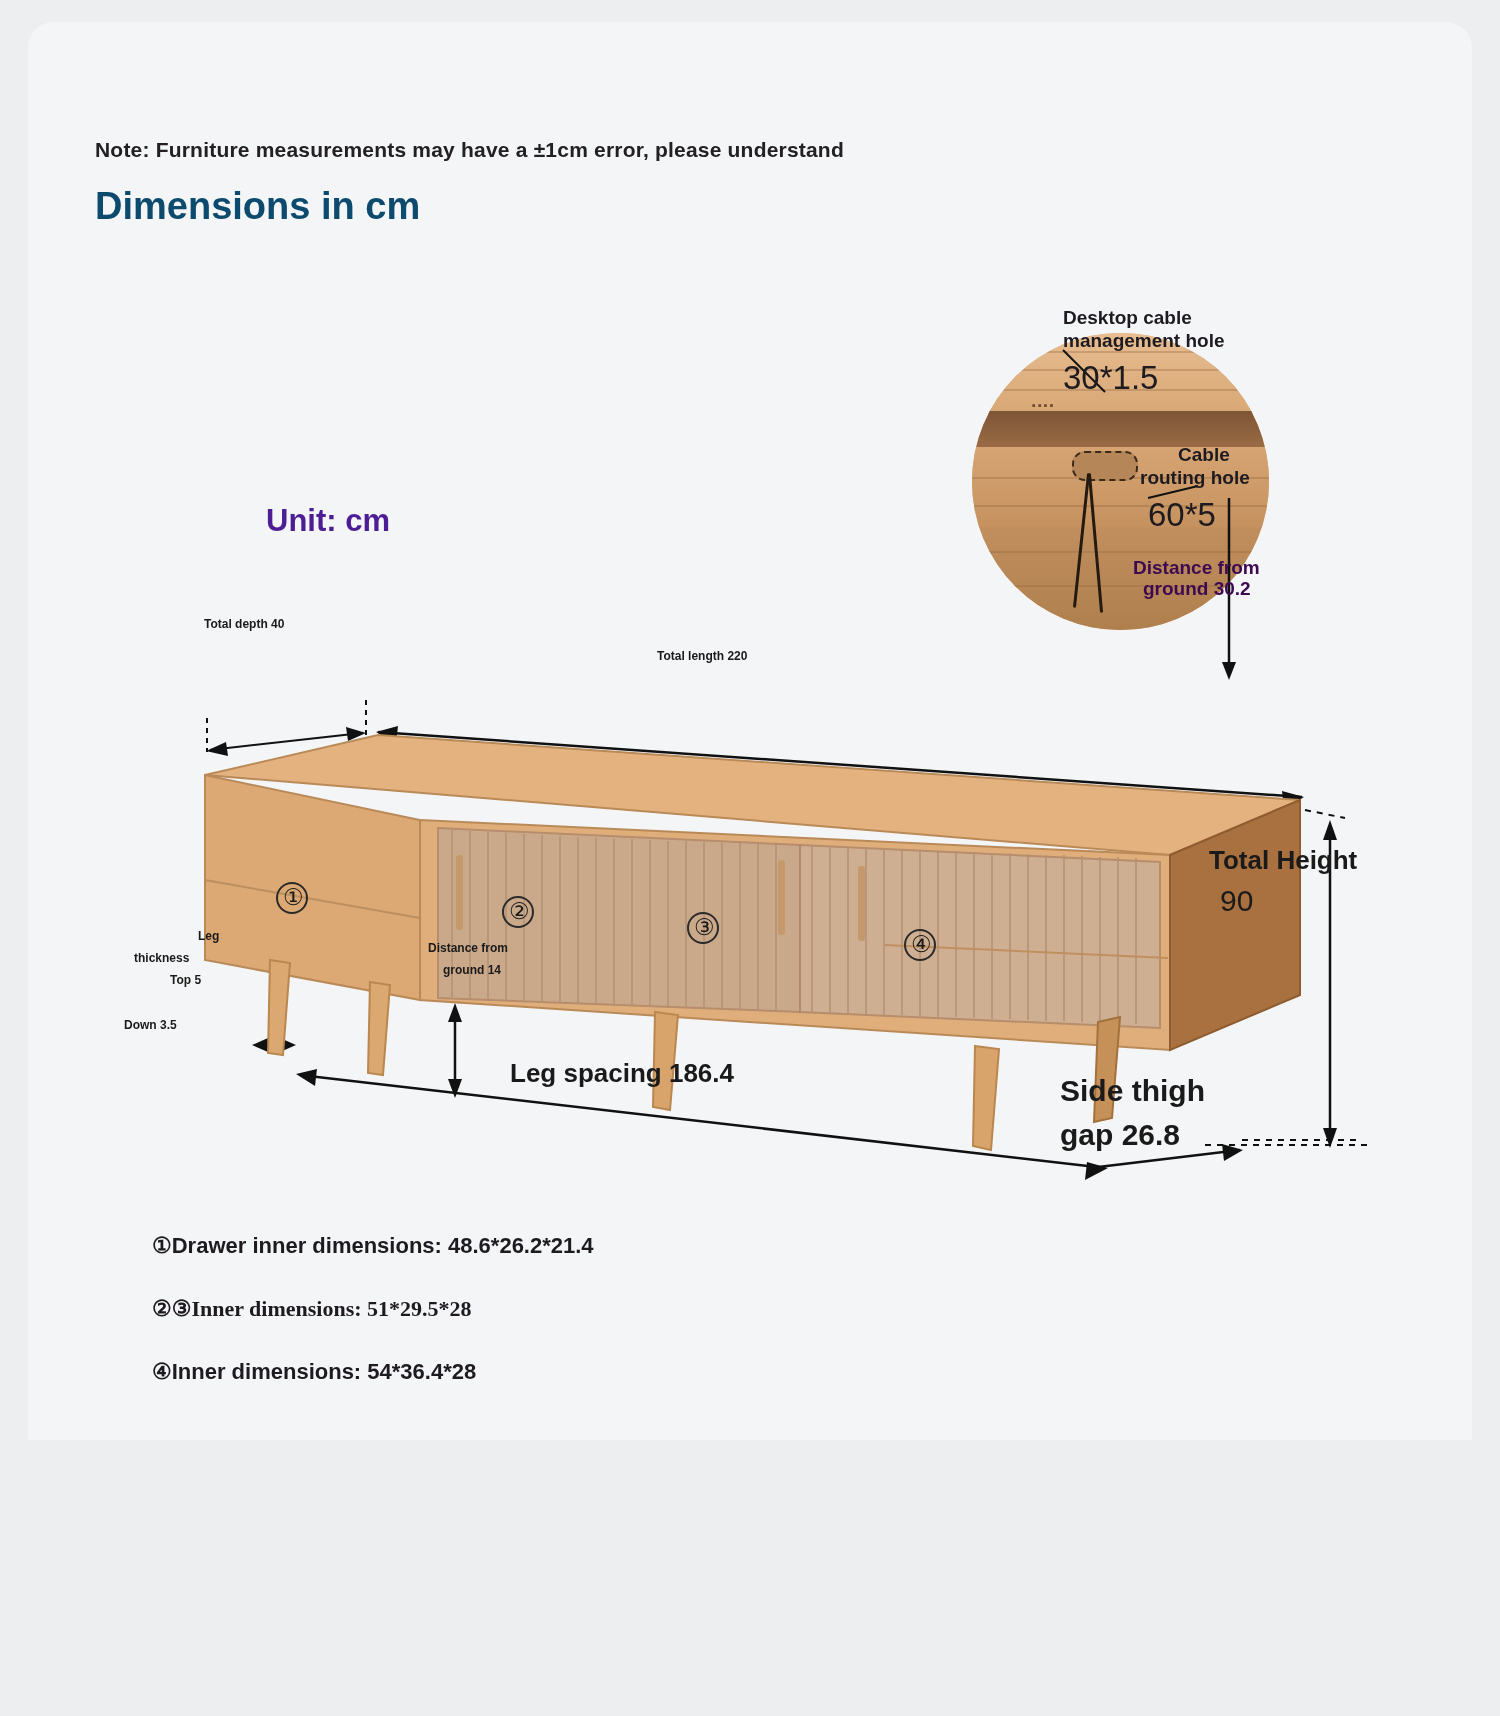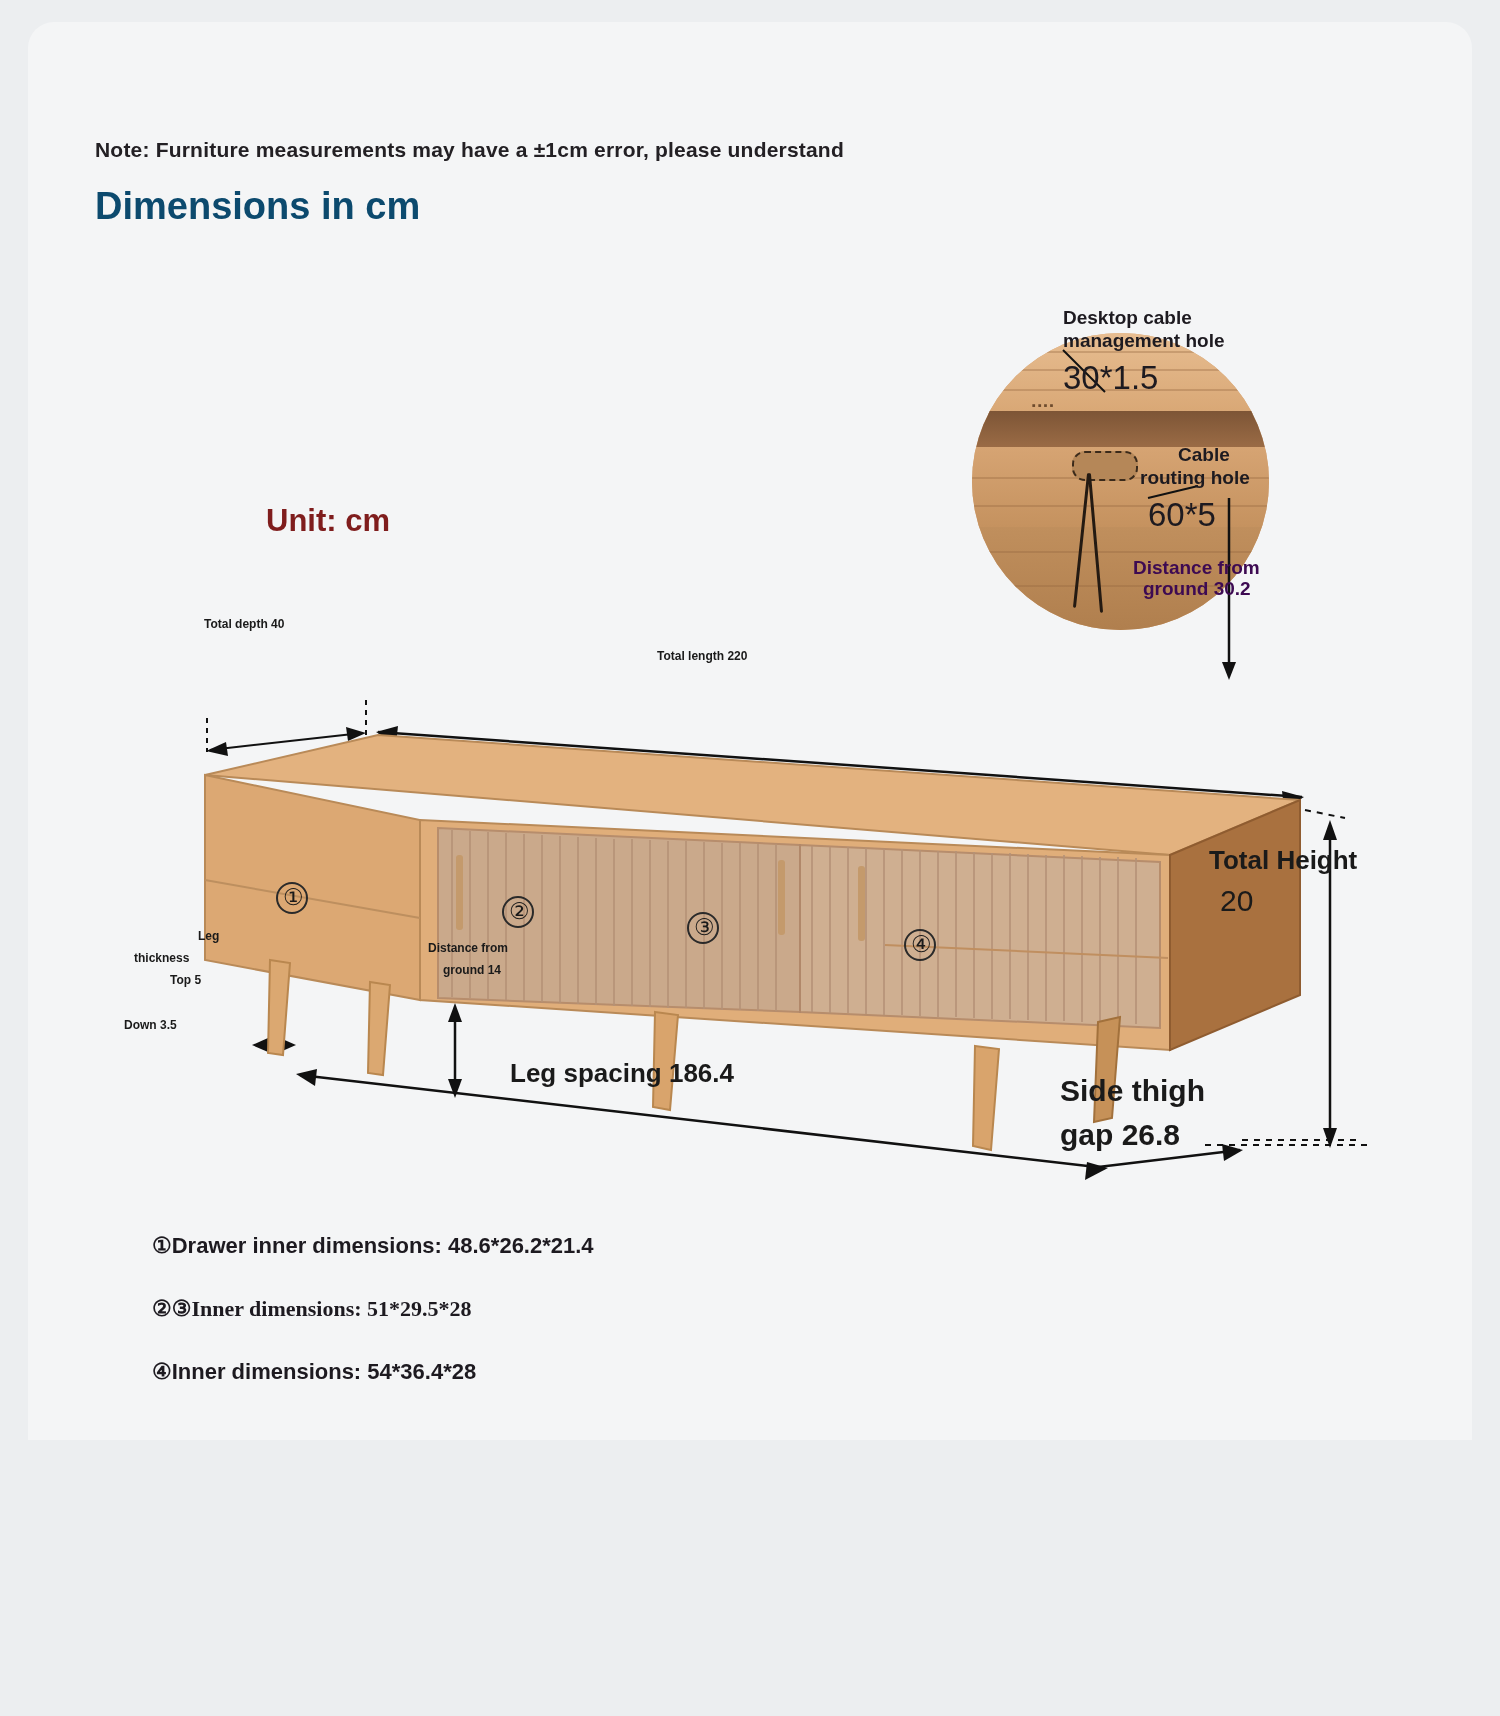--- a/index.html
+++ b/index.html
@@ -49,21 +49,21 @@
     font-size: 38px;
     font-weight: bold;
     color: #0c4a6e;
   }
   .unit {
     position: absolute;
     left: 266px;
     top: 503px;
     font-size: 31px;
     font-weight: bold;
-    color: #7f1d1d;
+    color: #4c1d95;
   }
 
   
   .inset {
     position: absolute;
     left: 972px;
     top: 333px;
     width: 297px;
     height: 297px;
     border-radius: 50%;
@@ -313,21 +313,21 @@
   <div class="lbl small" style="left:1140px; top:467px;">routing hole</div>
   <div class="lbl num" style="left:1148px; top:495px;">60*5</div>
 
   <div class="lbl purple" style="left:1133px; top:557px;">Distance from</div>
   <div class="lbl purple" style="left:1143px; top:578px;">ground 30.2</div>
 
   <div class="dimtext" style="left:204px; top:617px;">Total depth 40</div>
   <div class="dimtext" style="left:657px; top:649px;">Total length 220</div>
 
   <div class="dimtext h2" style="left:1209px; top:845px;">Total Height</div>
-  <div class="dimtext big" style="left:1220px; top:884px;">20</div>
+  <div class="dimtext big" style="left:1220px; top:884px;">90</div>
 
   <div class="dimtext" style="left:198px; top:929px;">Leg</div>
   <div class="dimtext" style="left:134px; top:951px;">thickness</div>
   <div class="dimtext" style="left:170px; top:973px;">Top 5</div>
   <div class="dimtext" style="left:124px; top:1018px;">Down 3.5</div>
 
   <div class="dimtext" style="left:428px; top:941px;">Distance from</div>
   <div class="dimtext" style="left:443px; top:963px;">ground 14</div>
 
   <div class="dimtext h2" style="left:510px; top:1058px;">Leg spacing 186.4</div>

